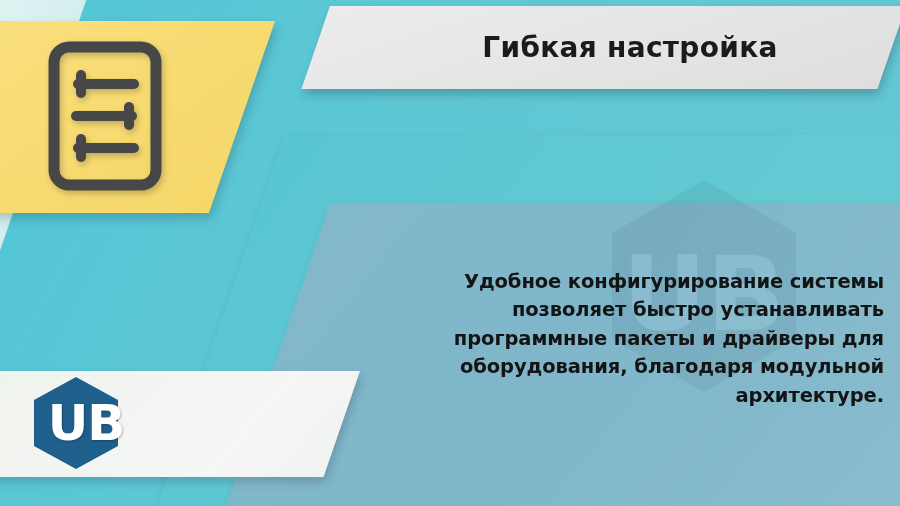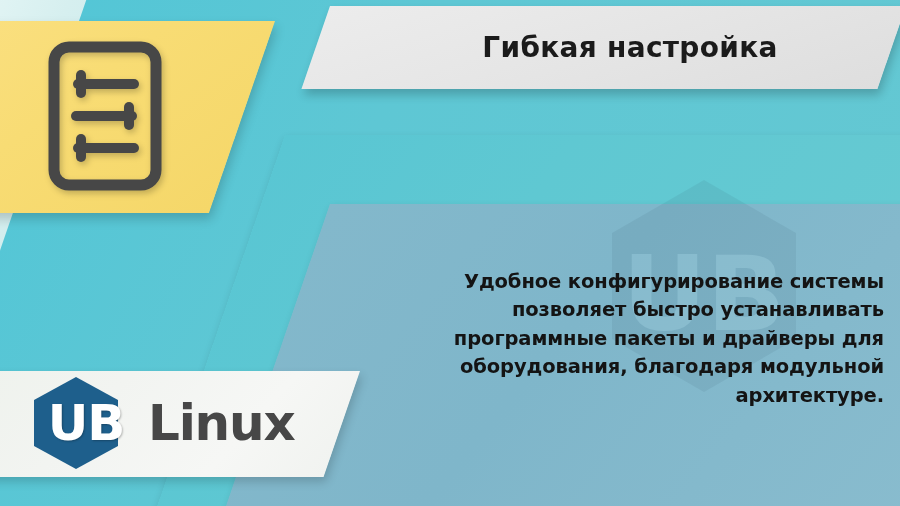--- a/index.html
+++ b/index.html
@@ -251,16 +251,15 @@
   </div>
 
   <div id="logo-banner"></div>
   <div id="logo-wrap">
     <div id="logo-hex">
       <svg width="84" height="92" viewBox="0 0 84 92" xmlns="http://www.w3.org/2000/svg">
         <polygon points="42,0 84,23 84,69 42,92 0,69 0,23" fill="#1e5f8c"></polygon>
       </svg>
       <div id="logo-ub">UB</div>
     </div>
-    <div id="logo-word">Linux</div>
   </div>
 
 </div>
 
 </body></html>

